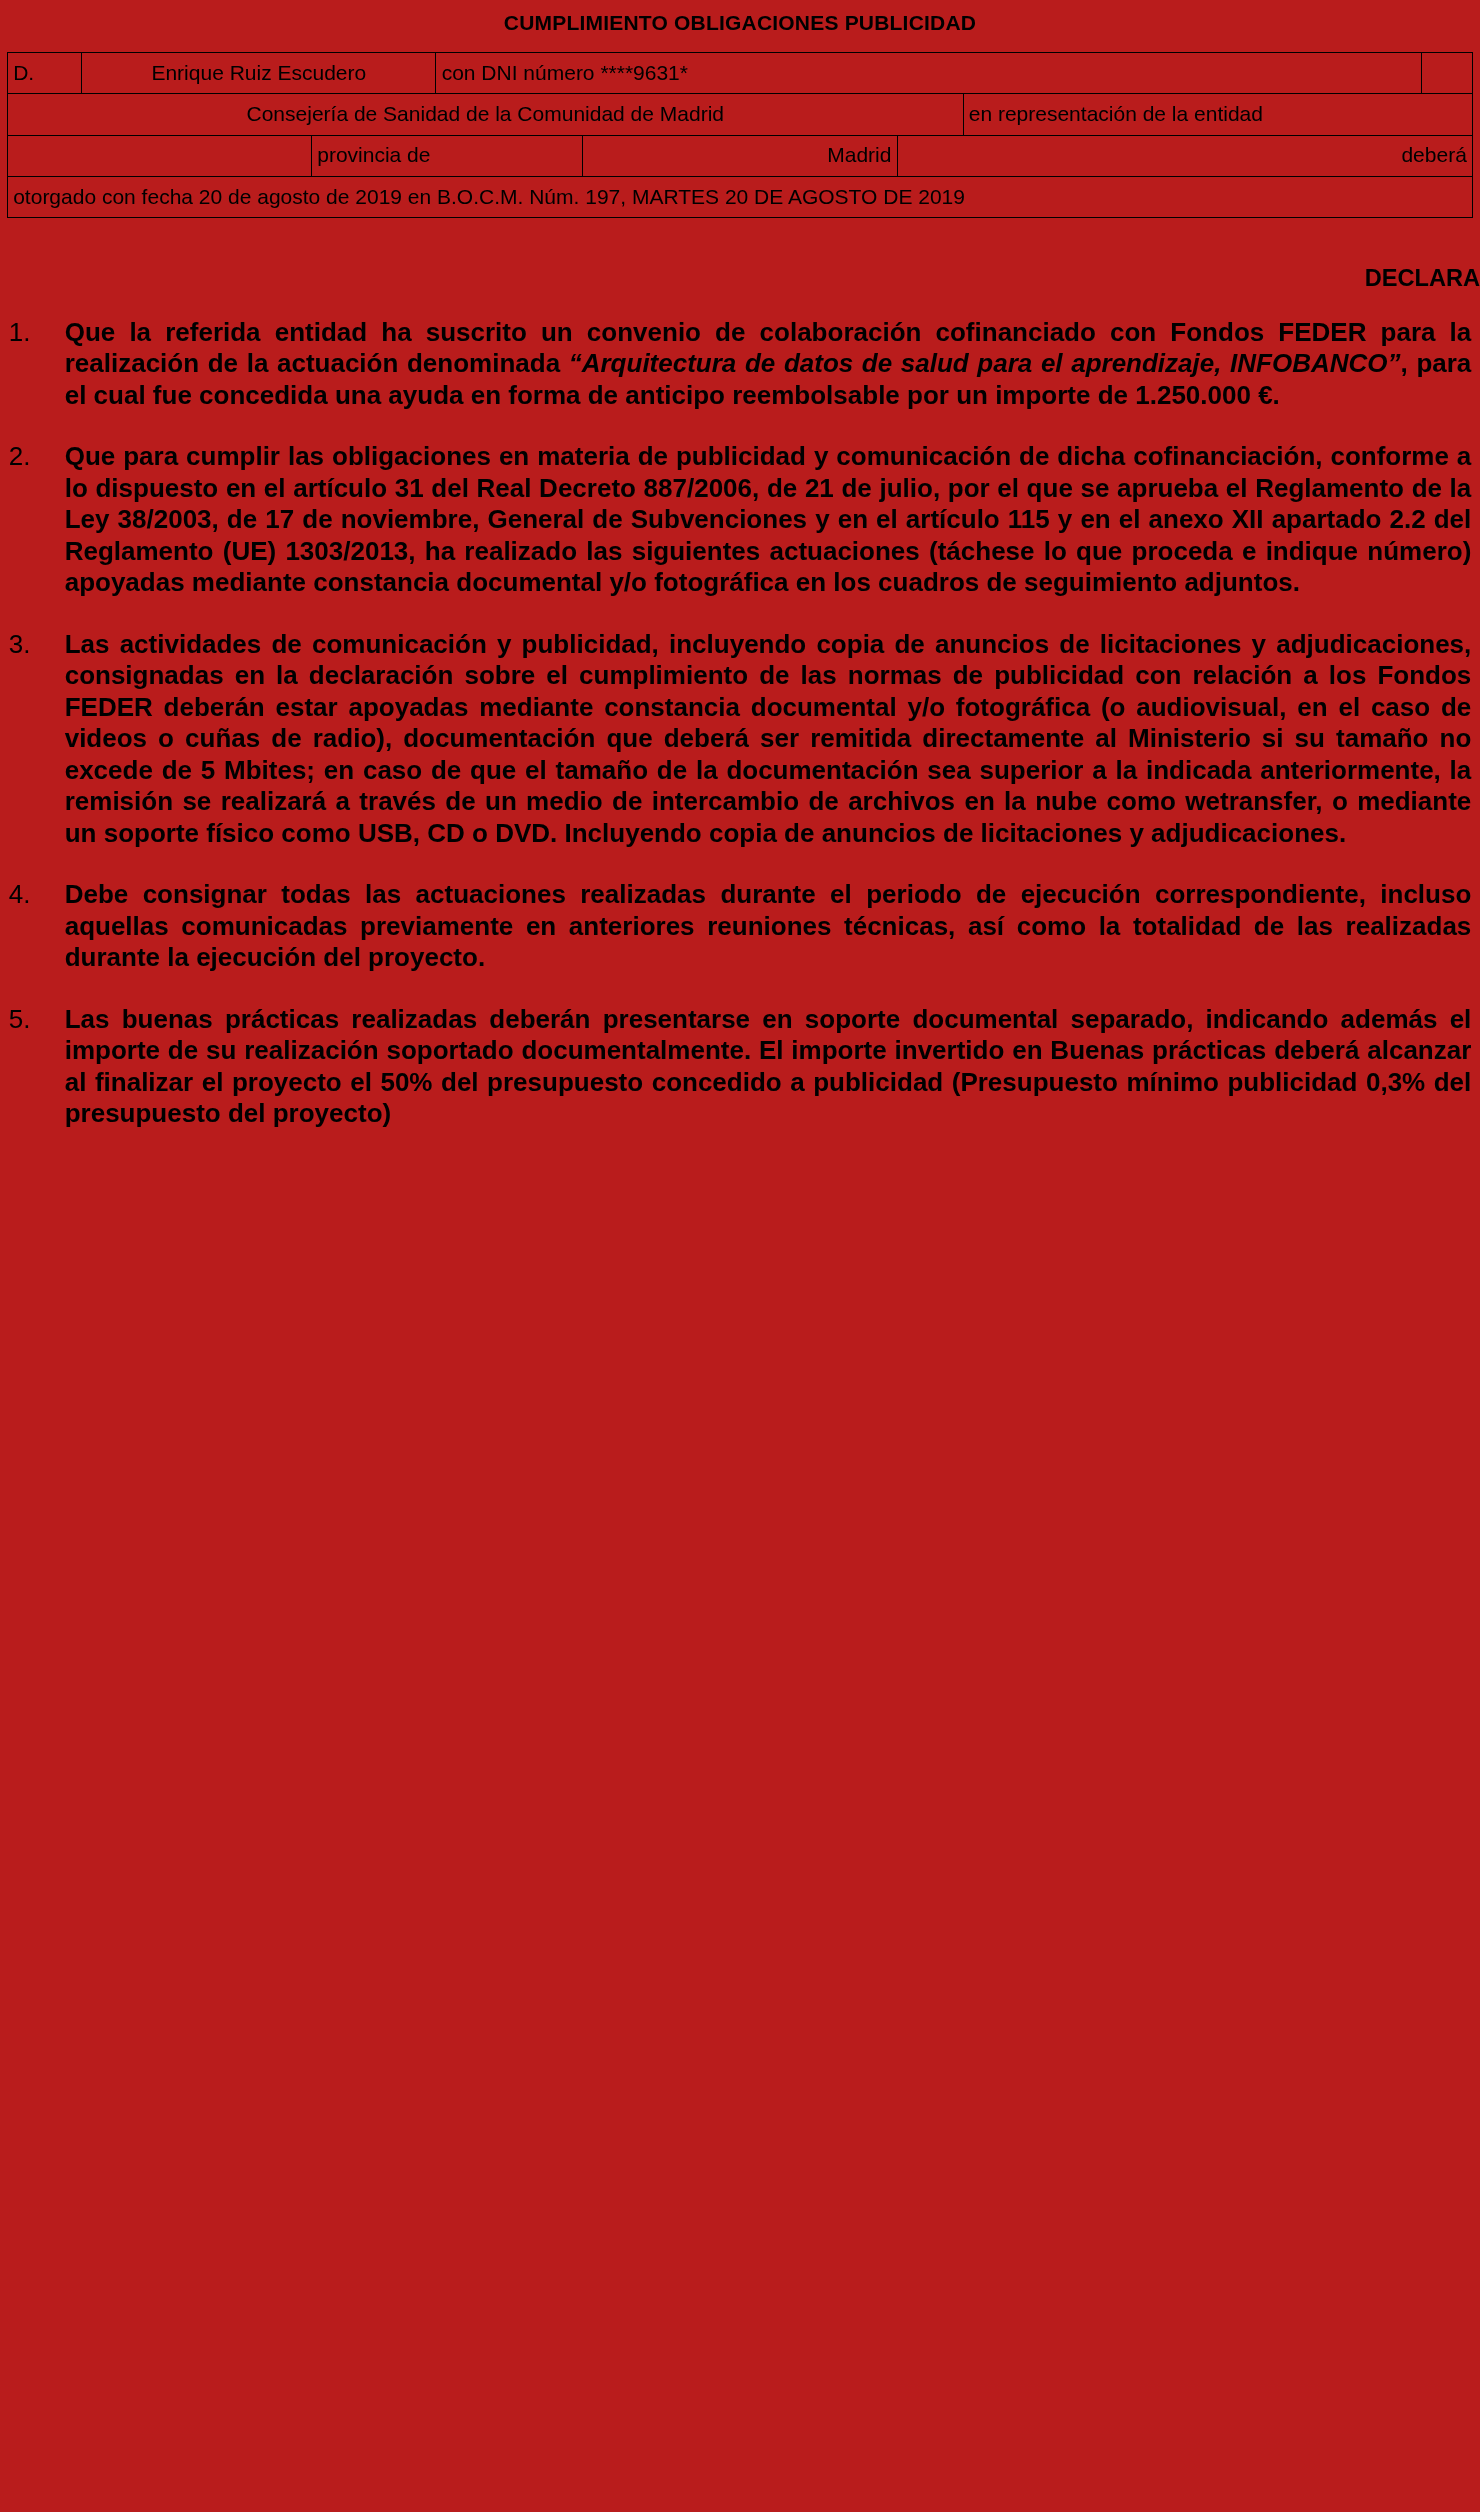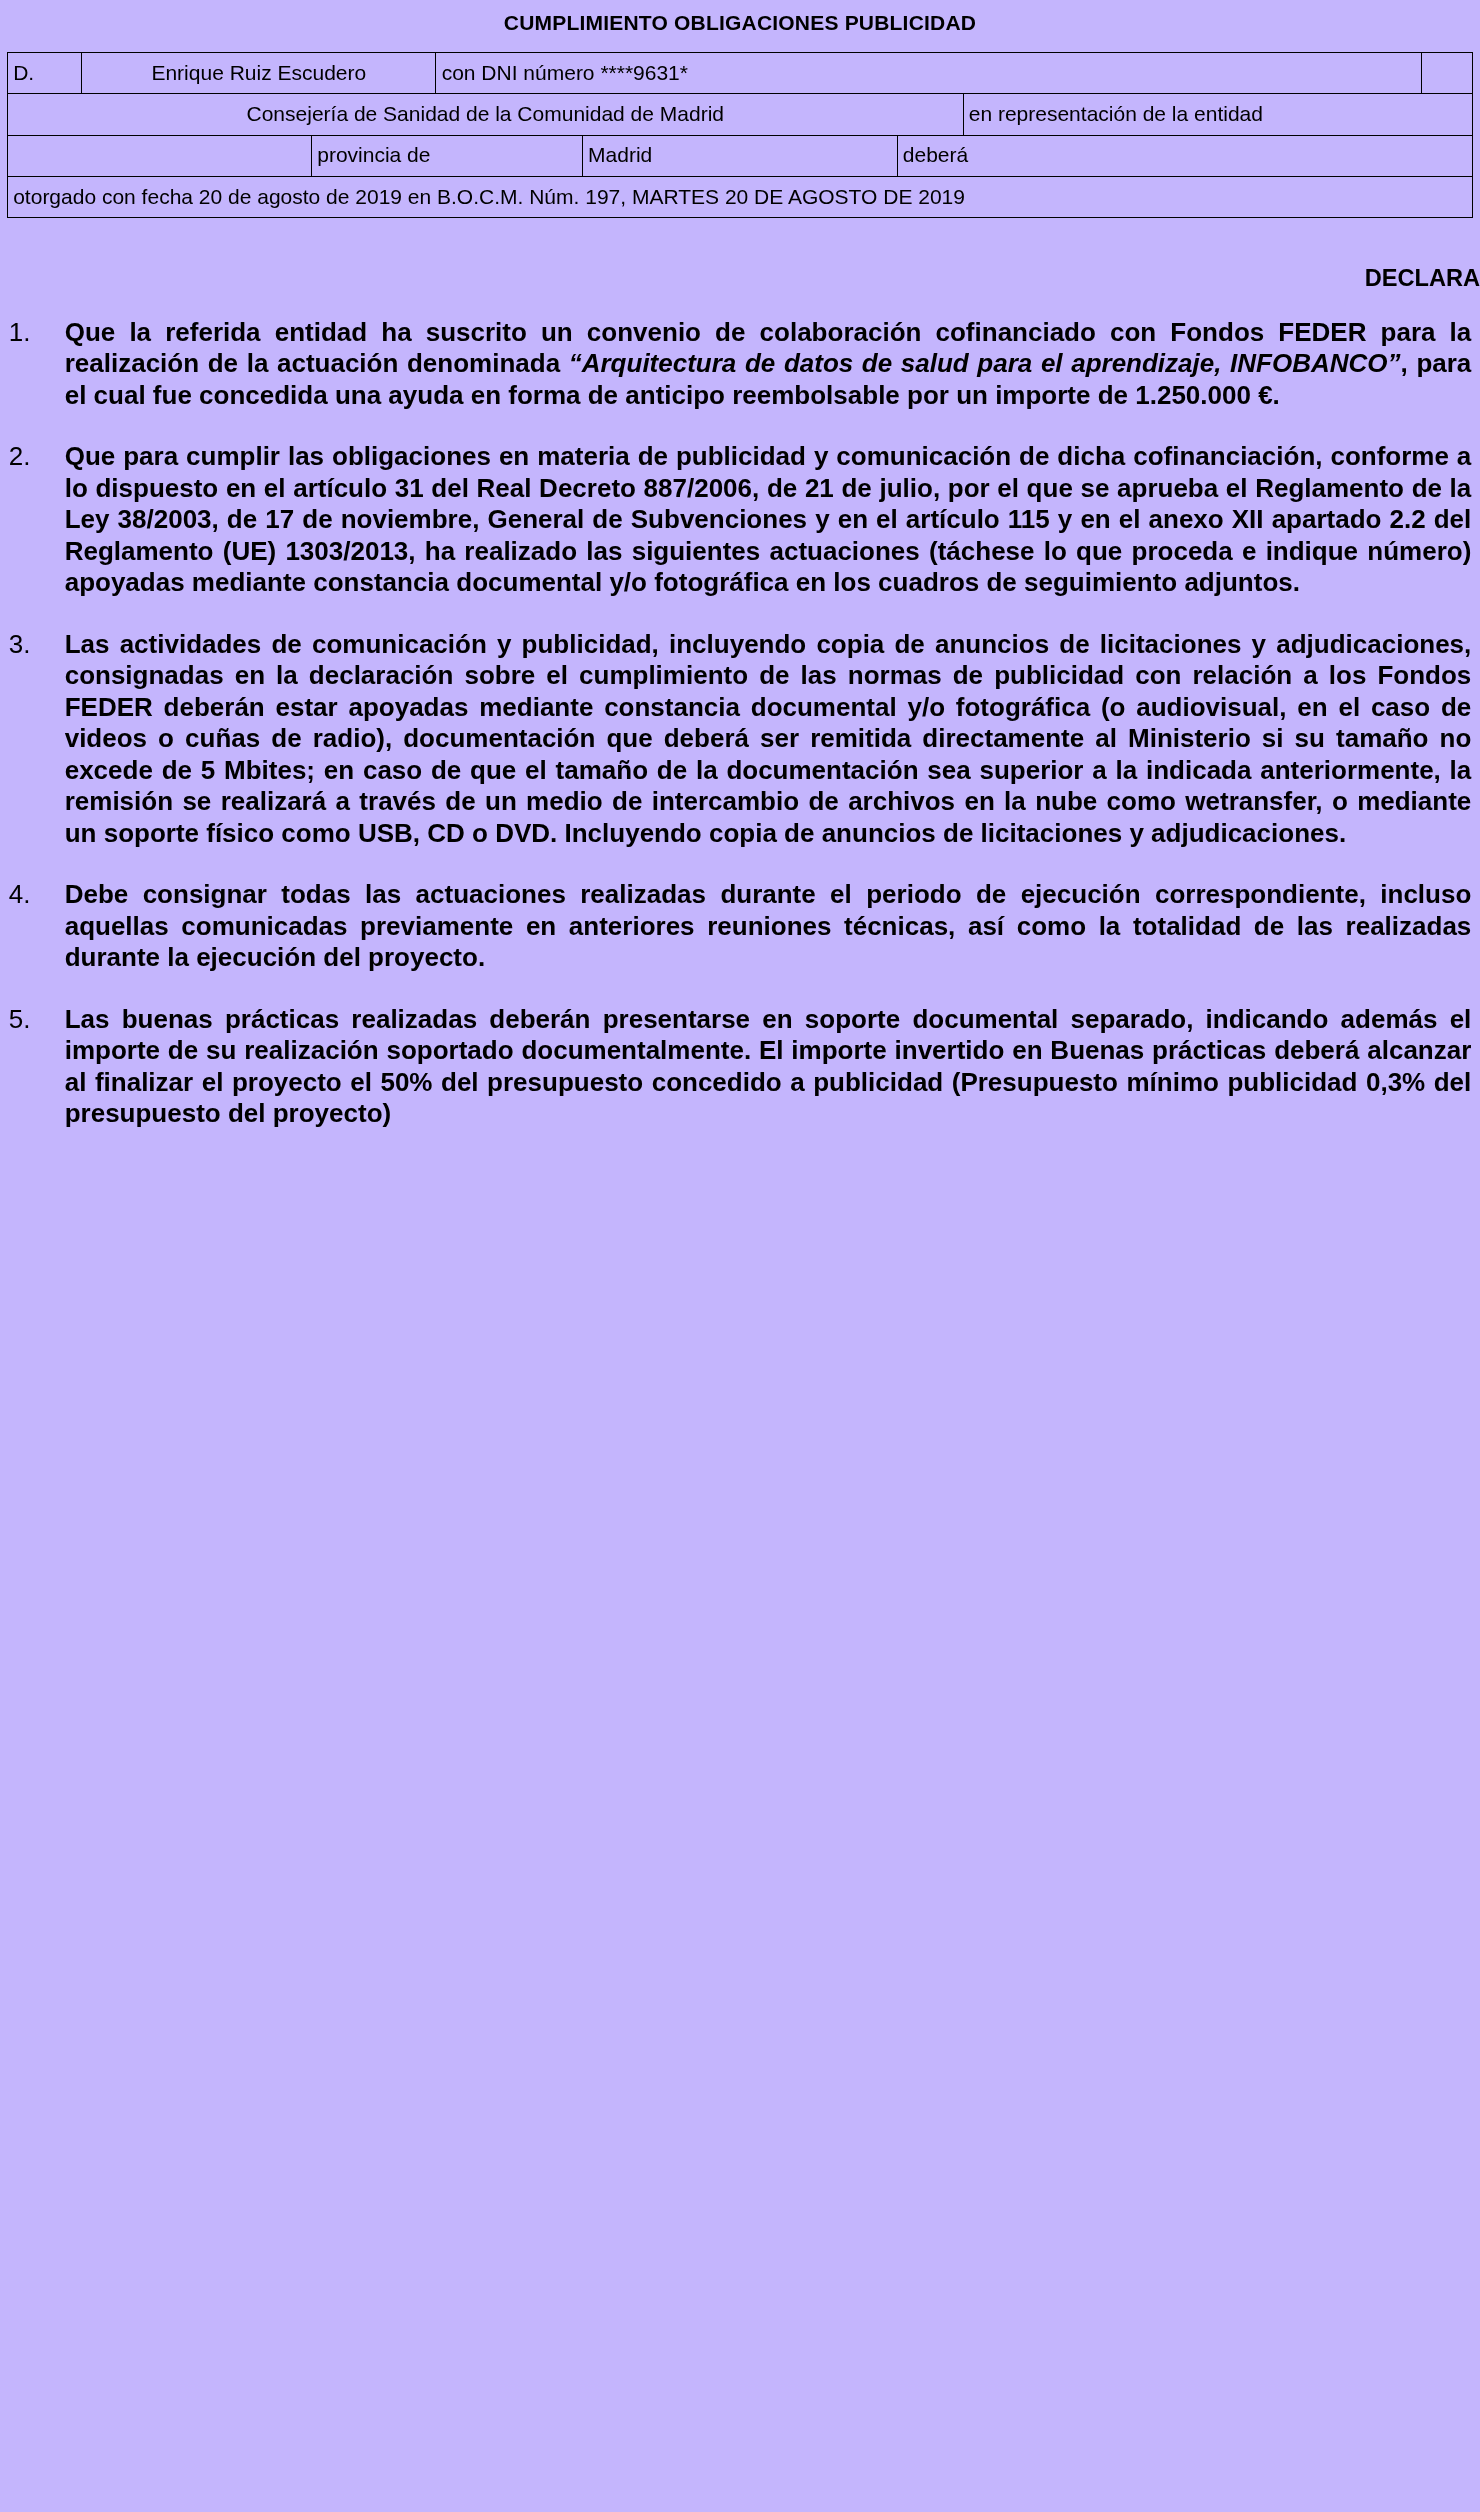--- a/index.html
+++ b/index.html
@@ -4,21 +4,21 @@
 <style>
   html, body {
     margin: 0;
     padding: 0;
     background: #ffffff;
   }
   .page {
     position: relative;
     width: 1480px;
     height: 2512px;
-    background: #c4b5fd;
+    background: #b91c1c;
     color: #000000;
     font-family: "Liberation Sans", sans-serif;
     overflow: hidden;
   }
   .doc-title {
     padding-top: 10.5px;
     text-align: center;
     font-size: 21px;
     font-weight: bold;
     letter-spacing: 0.2px;
@@ -35,21 +35,21 @@
   .td {
     border-left: 1.7px solid #000;
     padding: 7.9px 5.2px;
     font-size: 21px;
     line-height: 24.5px;
     min-height: 40px;
     box-sizing: border-box;
   }
   .td:first-child { border-left: 0; }
   .td.center { text-align: center; }
-  .td.right { }
+  .td.right { text-align: right; }
   .declara-heading {
     margin-top: 47px;
     text-align: right;
     font-size: 23.6px;
     font-weight: bold;
   }
   .declara-list {
     margin: 0 8.7px 0 8.7px;
   }
   .item {

